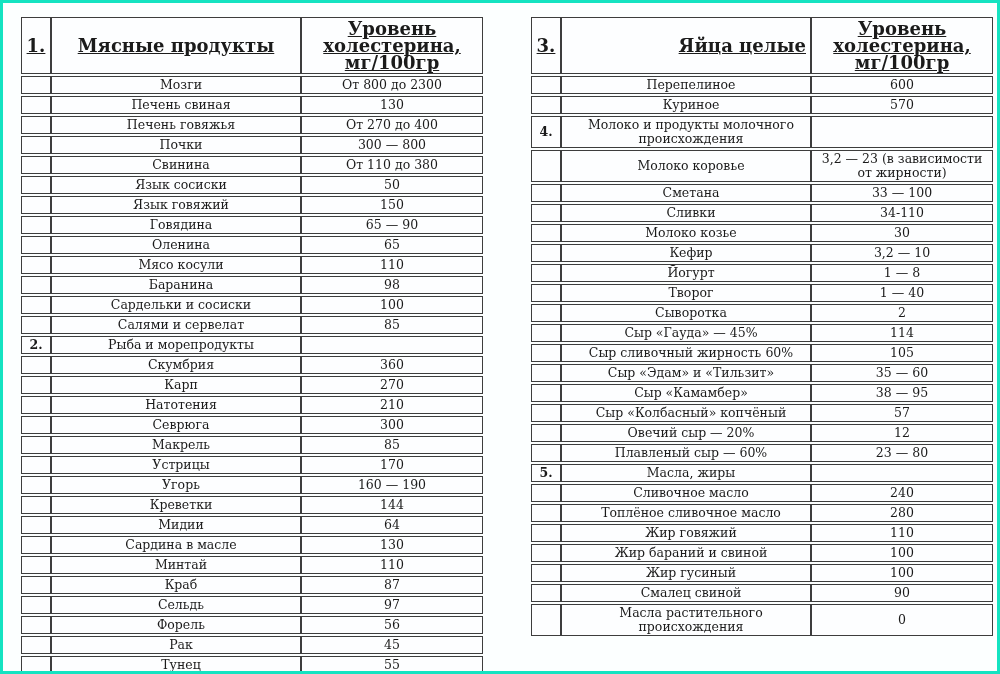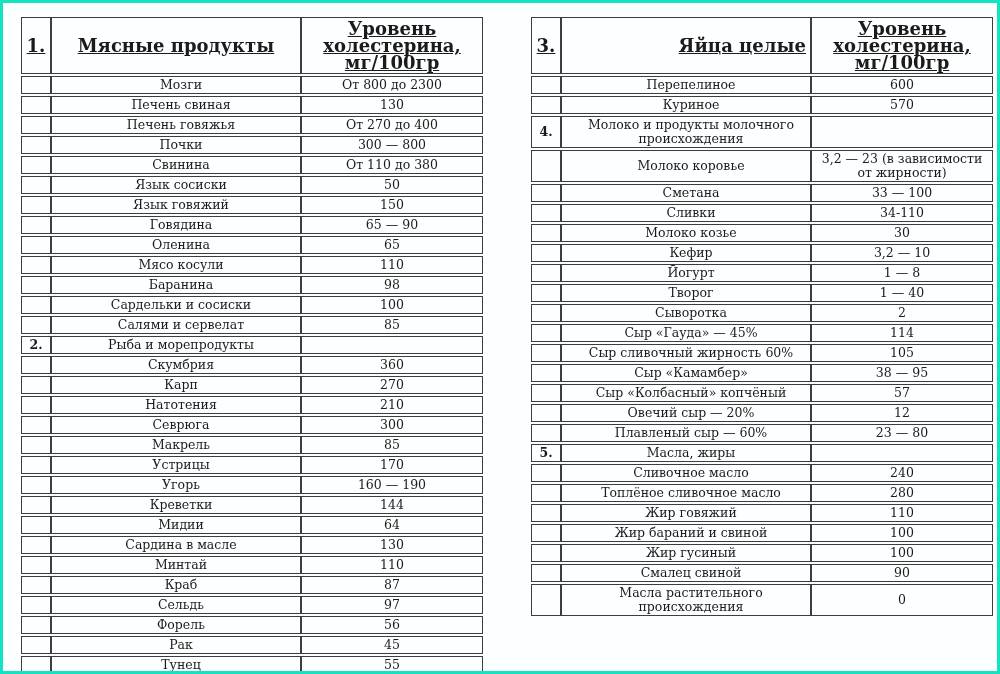--- a/index.html
+++ b/index.html
@@ -301,20 +301,25 @@
           <td class="col-name">Сыр «Гауда» — 45%</td>
           <td class="col-value">114</td>
         </tr>
         <tr>
           <td class="col-num"></td>
           <td class="col-name">Сыр сливочный жирность 60%</td>
           <td class="col-value">105</td>
         </tr>
         <tr>
           <td class="col-num"></td>
+          <td class="col-name">Сыр «Эдам» и «Тильзит»</td>
+          <td class="col-value">35 — 60</td>
+        </tr>
+        <tr>
+          <td class="col-num"></td>
           <td class="col-name">Сыр «Камамбер»</td>
           <td class="col-value">38 — 95</td>
         </tr>
         <tr>
           <td class="col-num"></td>
           <td class="col-name">Сыр «Колбасный» копчёный</td>
           <td class="col-value">57</td>
         </tr>
         <tr>
           <td class="col-num"></td>

